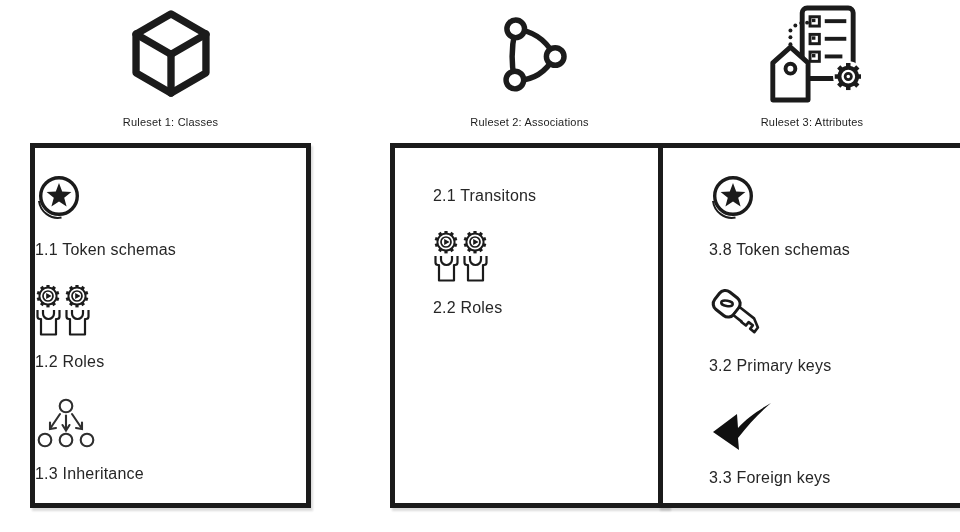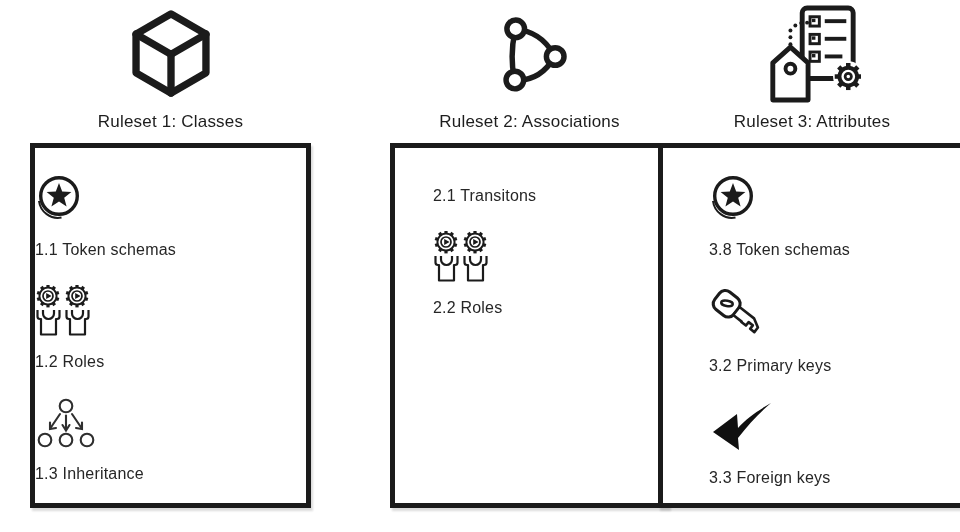--- a/index.html
+++ b/index.html
@@ -2,21 +2,21 @@
 <html><head>
 <meta charset="utf-8">
 <style>
   html,body{margin:0;padding:0;background:#ffffff;}
   .canvas{
     position:relative;width:960px;height:532px;background:#ffffff;overflow:hidden;
     font-family:"Liberation Sans", sans-serif;color:#1d1d1d;
   }
   .col{position:absolute;top:0;height:532px;}
   .icon-zone{height:107px;display:flex;align-items:center;justify-content:center;}
-  .col-title{margin:0;font-size:17px;font-weight:400;text-align:center;height:36px;line-height:30px;color:#1d1d1d;letter-spacing:.2px;}
+  .col-title{margin:0;font-size:11px;font-weight:400;text-align:center;height:36px;line-height:30px;color:#1d1d1d;letter-spacing:.2px;}
   .rule-box{
     box-sizing:border-box;height:365px;border:5px solid #1b1b1b;background:#ffffff;
     box-shadow:2px 3px 2px rgba(0,0,0,.14);
     padding-top:24px;
   }
   .item{margin-bottom:24px;}
   .icon-area{height:54px;display:flex;align-items:center;overflow:visible;}
   .item-label{margin-top:14px;height:20px;line-height:20px;font-size:16px;color:#262626;letter-spacing:.2px;}
   svg{display:block;}
   .petri-txt{font-family:"Liberation Sans",sans-serif;font-size:15px;fill:#3a3a3a;}

